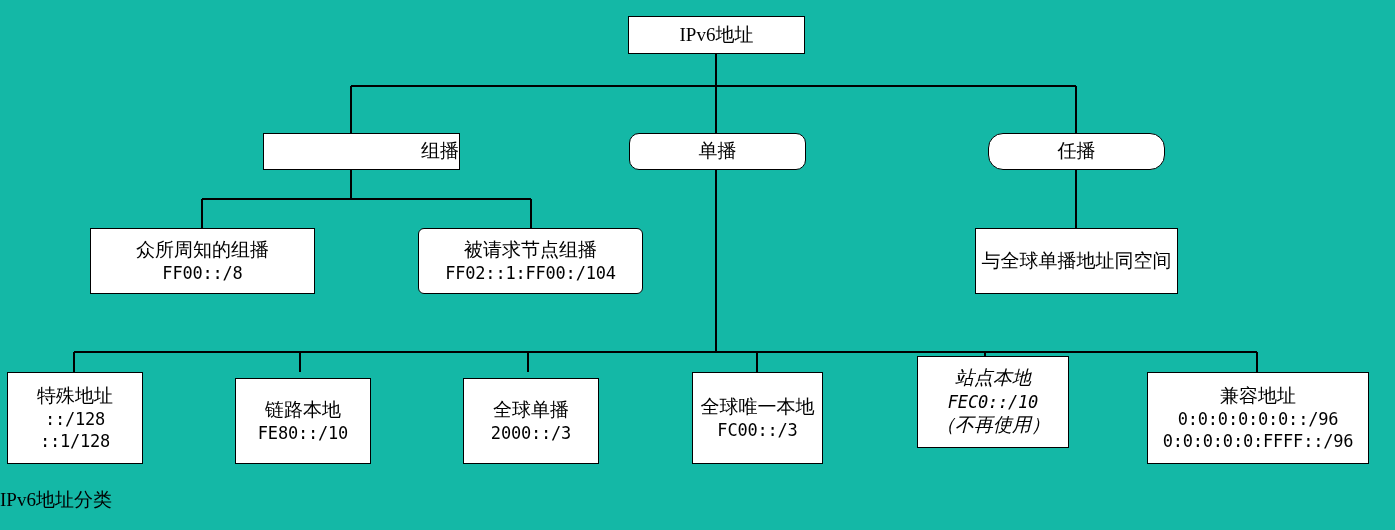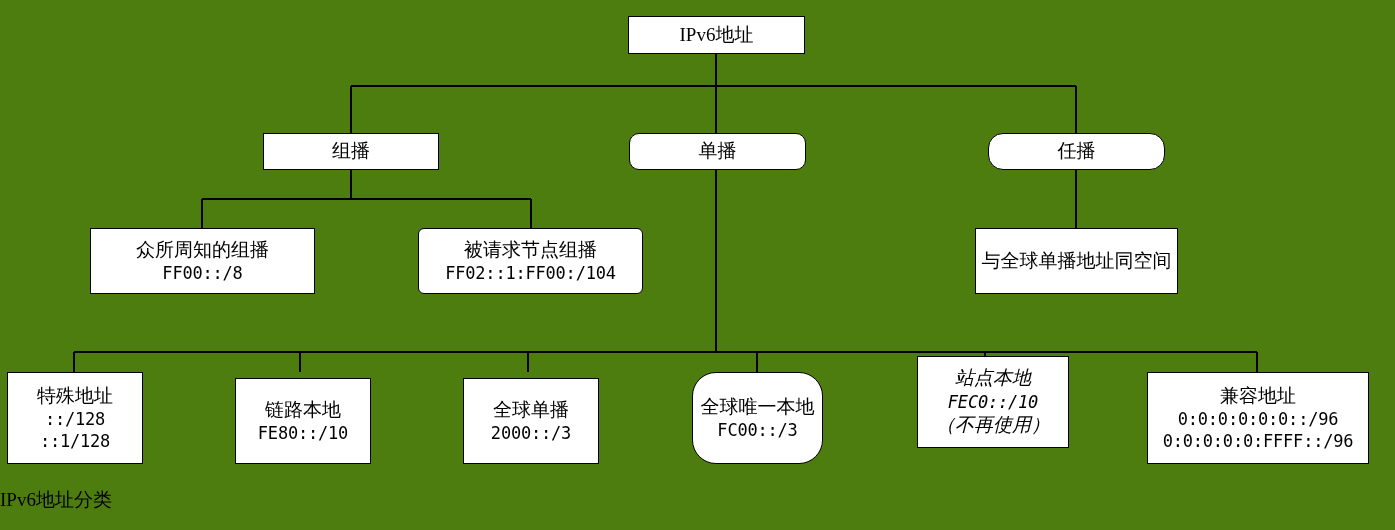--- a/index.html
+++ b/index.html
@@ -5,21 +5,21 @@
 <style>
   html, body {
     margin: 0;
     padding: 0;
     background: #ffffff;
   }
   #diagram-root {
     position: relative;
     width: 1395px;
     height: 530px;
-    background: #4d7c0f;
+    background: #14b8a6;
     font-family: "Liberation Serif", "DejaVu Serif", serif;
     color: #000000;
     overflow: hidden;
   }
   #connector-layer {
     position: absolute;
     left: 0;
     top: 0;
     width: 1395px;
     height: 530px;
@@ -96,21 +96,21 @@
       <line x1="757" y1="352" x2="757" y2="372"></line>
       <line x1="985" y1="352" x2="985" y2="372"></line>
       <line x1="1257" y1="352" x2="1257" y2="372"></line>
     </g>
   </svg>
 
   <div class="node" style="left:628px; top:16px; width:177px; height:38px;">
     <span class="line cjk">IPv6地址</span>
   </div>
 
-  <div class="node" style="left:263px; top:133px; width:176px; height:37px;">
+  <div class="node" style="left:263px; top:133px; width:197px; height:37px;align-items:flex-end;">
     <span class="line cjk">组播</span>
   </div>
 
   <div class="node" style="left:629px; top:133px; width:177px; height:37px;border-radius:10px;">
     <span class="line cjk">单播</span>
   </div>
 
   <div class="node" style="left:988px; top:133px; width:177px; height:37px;border-radius:15px;">
     <span class="line cjk">任播</span>
   </div>
@@ -138,21 +138,21 @@
   <div class="node" style="left:235px; top:378px; width:136px; height:86px;">
     <span class="line cjk">链路本地</span>
     <span class="line mono">FE80::/10</span>
   </div>
 
   <div class="node" style="left:463px; top:378px; width:136px; height:86px;">
     <span class="line cjk">全球单播</span>
     <span class="line mono">2000::/3</span>
   </div>
 
-  <div class="node" style="left:692px; top:372px; width:131px; height:92px; padding:0 0;border-radius:24px;">
+  <div class="node" style="left:692px; top:372px; width:131px; height:92px; padding:0 0;">
     <span class="line wrapcjk">全球唯一本地</span>
     <span class="line mono">FC00::/3</span>
   </div>
 
   <div class="node" style="left:917px; top:356px; width:152px; height:92px;font-style:italic;">
     <span class="line cjk">站点本地</span>
     <span class="line mono">FEC0::/10</span>
     <span class="line cjk">（不再使用）</span>
   </div>
 

